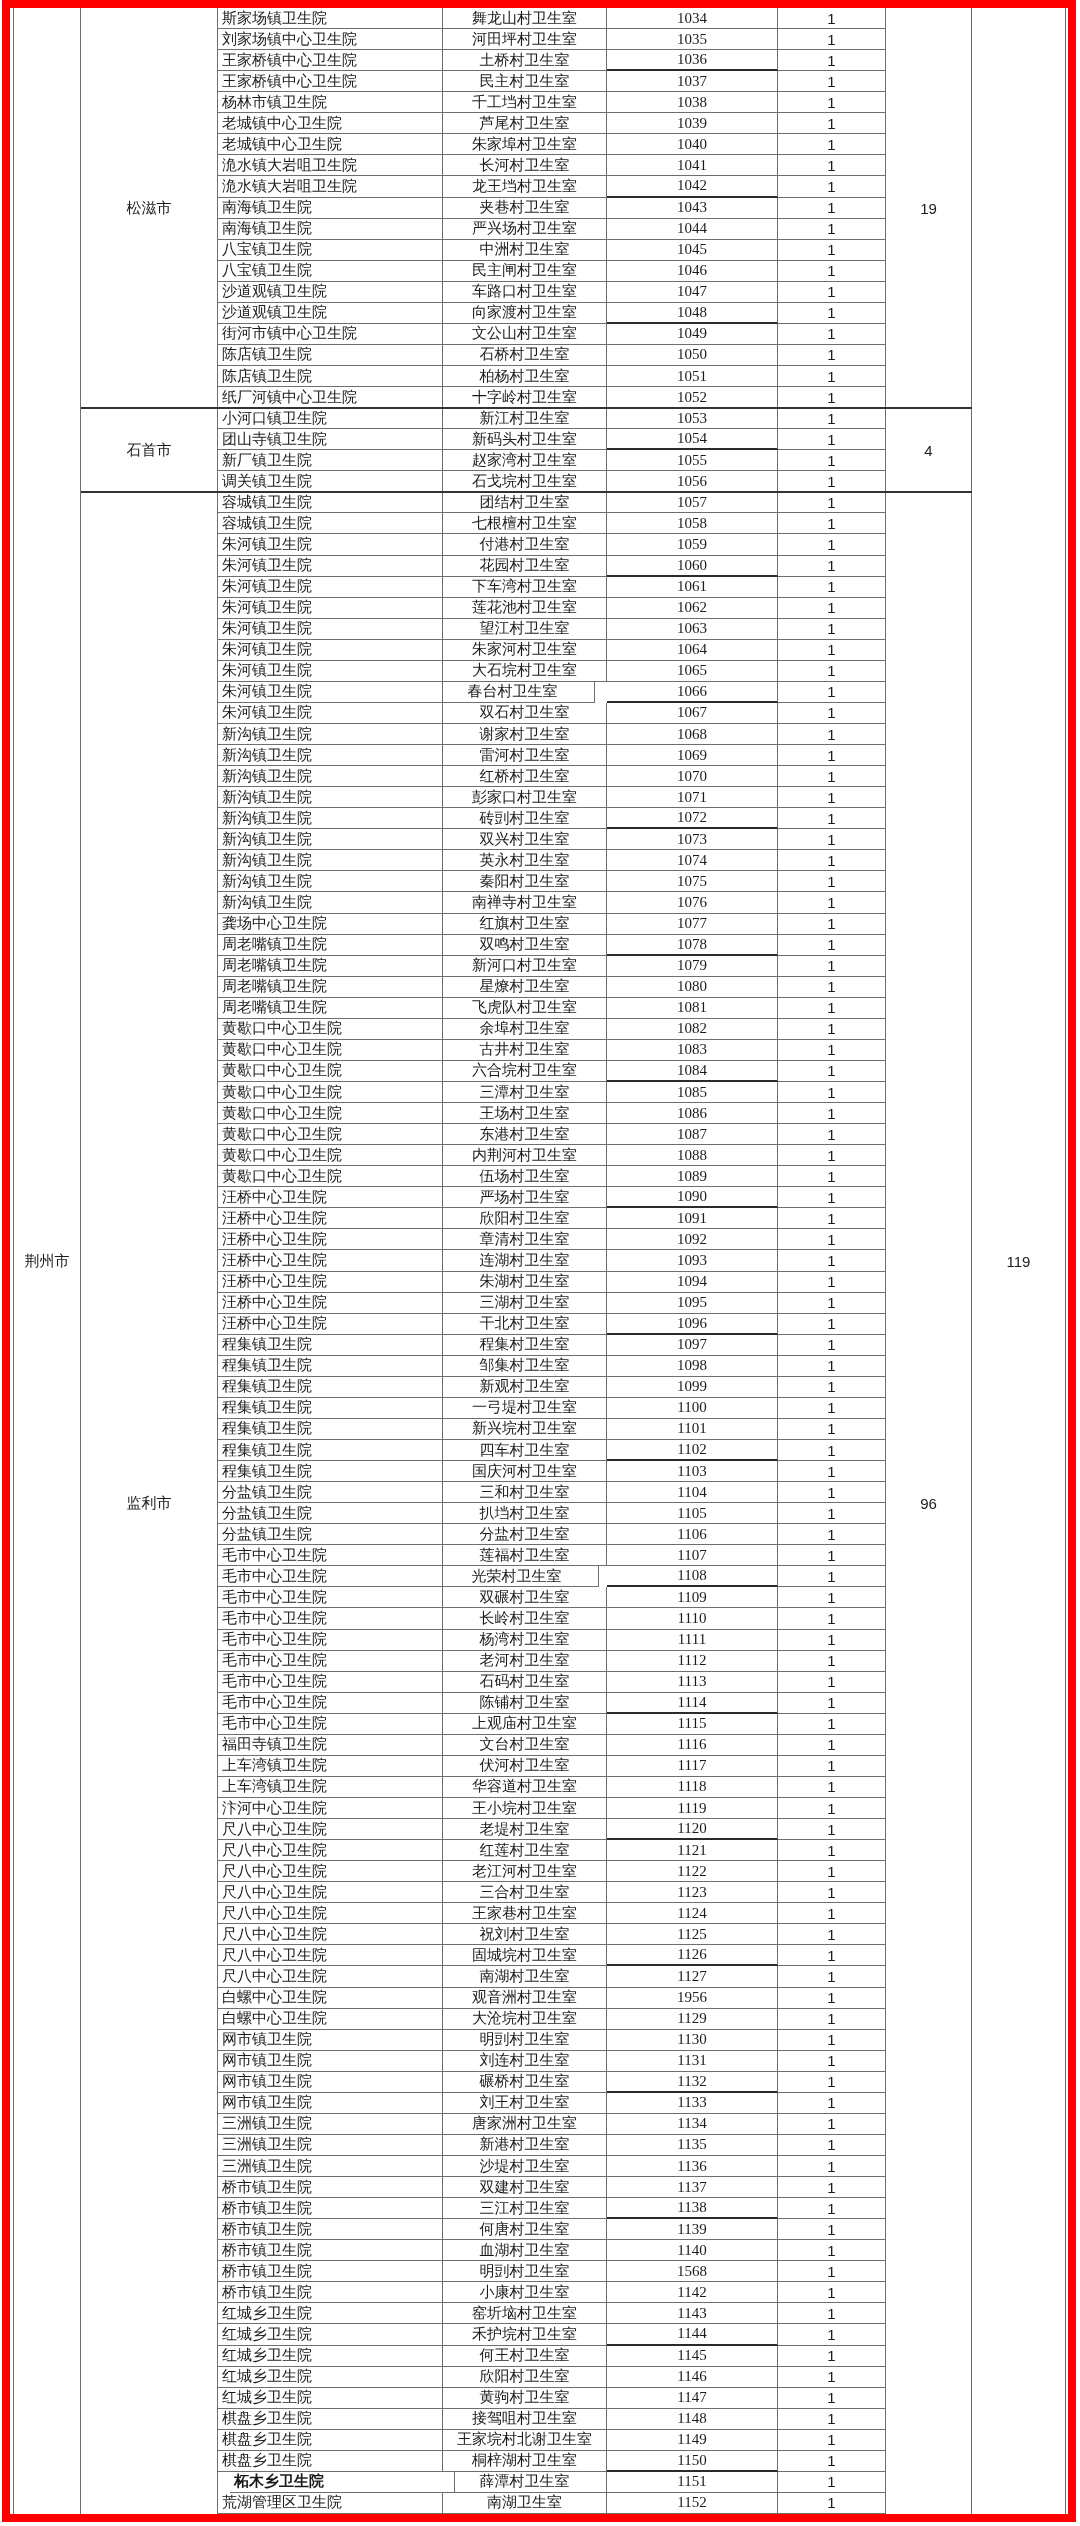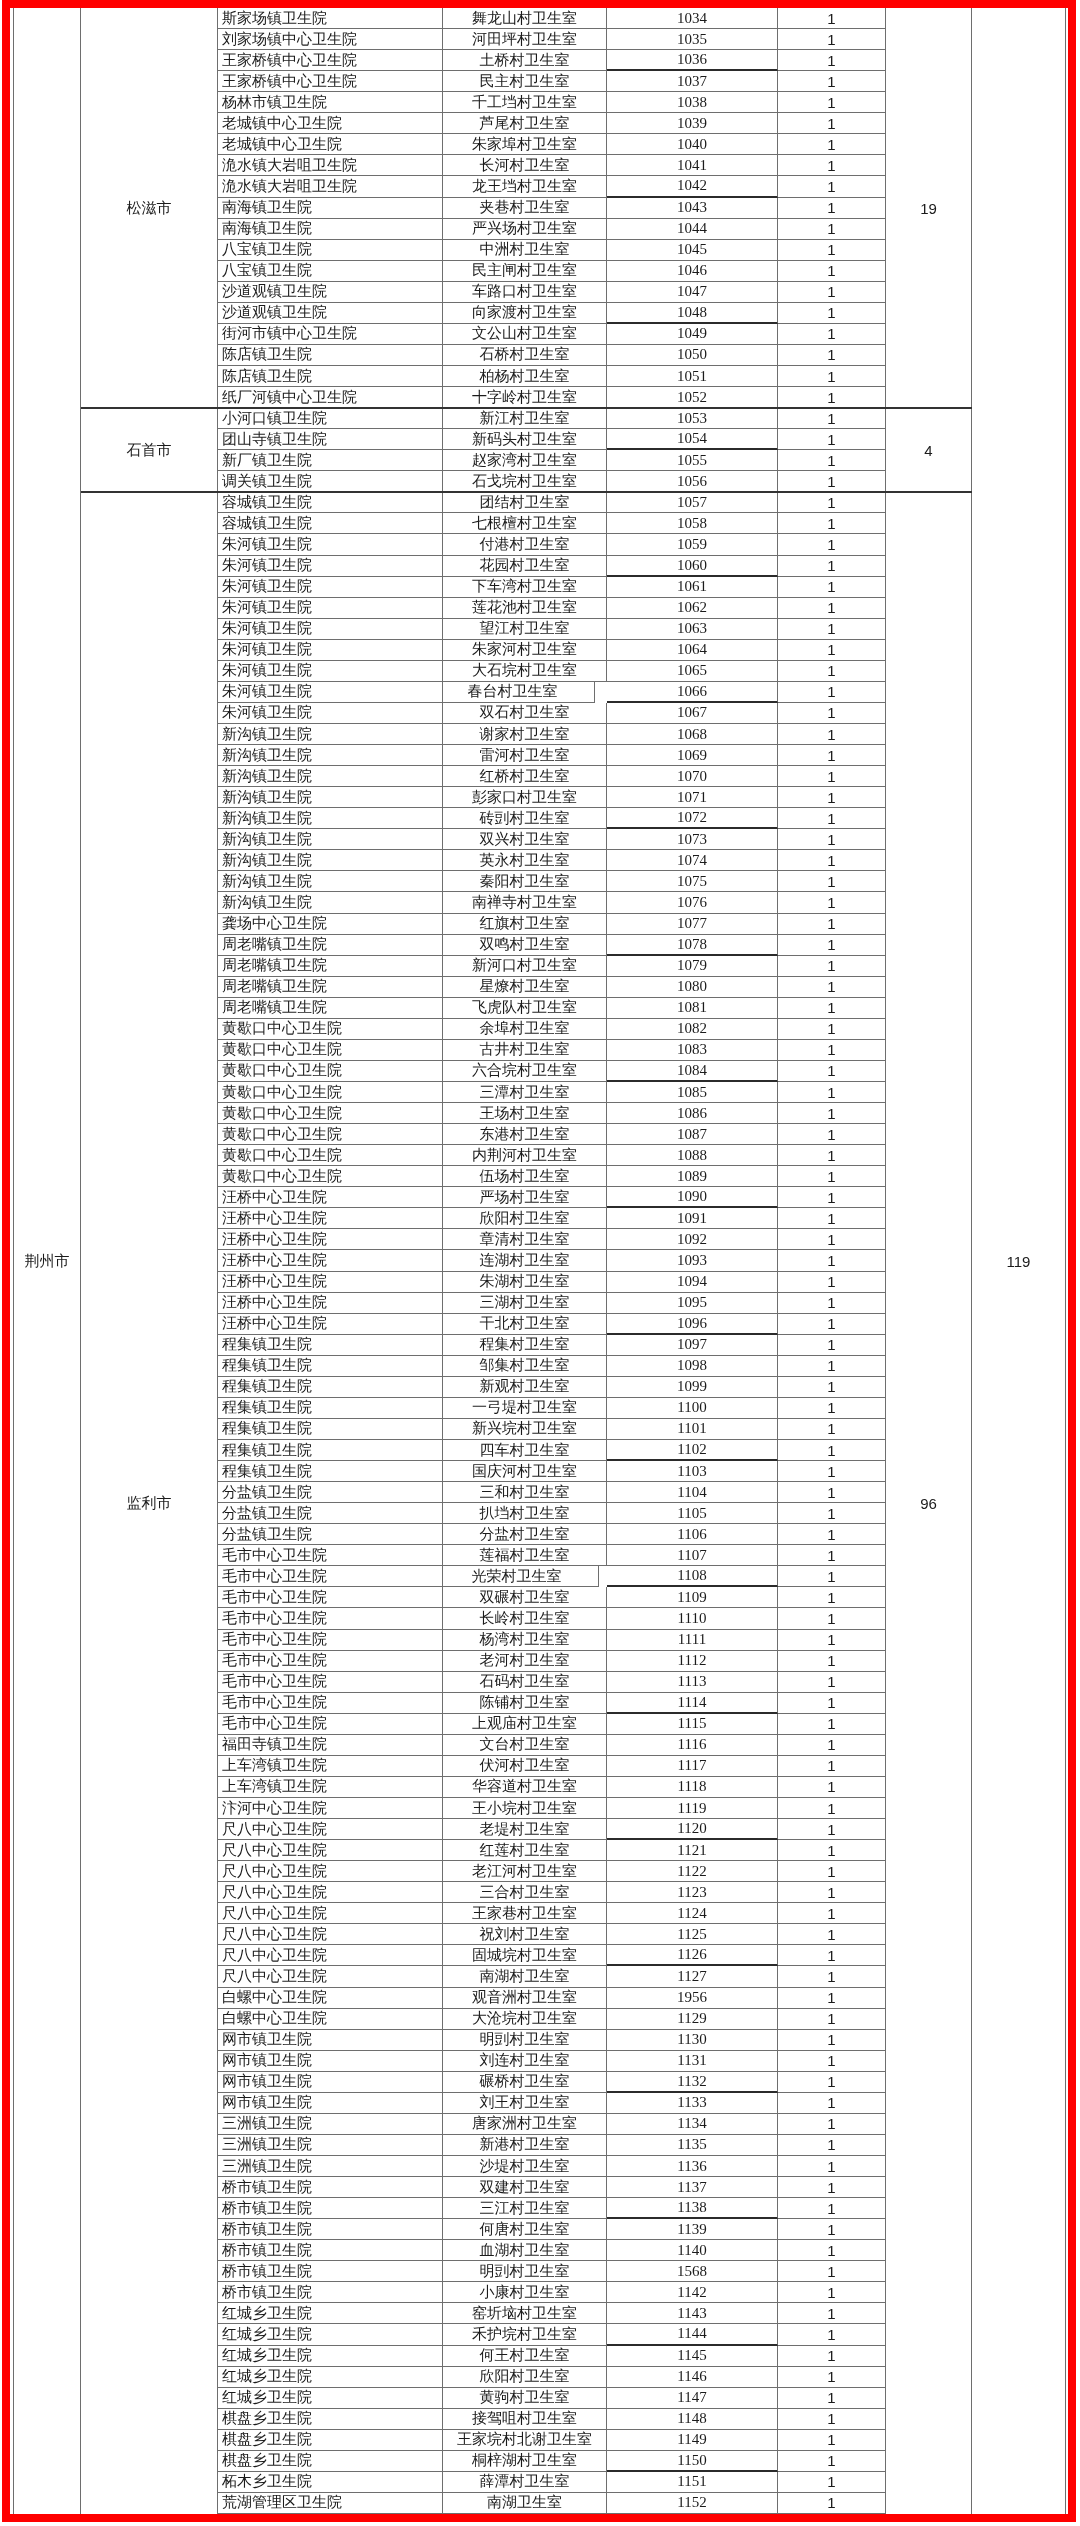--- a/index.html
+++ b/index.html
@@ -499,21 +499,21 @@
       <div class="cell serif" style="left: 607px; top: 2408.71px; width: 171px; height: 21.06px;">1148</div>
       <div class="cell" style="left: 778px; top: 2408.71px; width: 108px; height: 21.06px;">1</div>
       <div class="cell h-left" style="left: 218px; top: 2429.76px; width: 225px; height: 21.06px;">棋盘乡卫生院</div>
       <div class="cell" style="left: 443px; top: 2429.76px; width: 164px; height: 21.06px;">王家垸村北谢卫生室</div>
       <div class="cell serif" style="left: 607px; top: 2429.76px; width: 171px; height: 21.06px;">1149</div>
       <div class="cell" style="left: 778px; top: 2429.76px; width: 108px; height: 21.06px;">1</div>
       <div class="cell h-left" style="left: 218px; top: 2450.82px; width: 225px; height: 21.06px;">棋盘乡卫生院</div>
       <div class="cell" style="left: 443px; top: 2450.82px; width: 164px; height: 21.06px;">桐梓湖村卫生室</div>
       <div class="cell serif id-break" style="left: 607px; top: 2450.82px; width: 171px; height: 21.06px;">1150</div>
       <div class="cell" style="left: 778px; top: 2450.82px; width: 108px; height: 21.06px;">1</div>
-      <div class="cell h-left" style="left: 218px; top: 2471.88px; width: 225px; height: 21.06px;">柘木乡卫生院</div>
+      <div class="cell h-left" style="left: 230px; top: 2471.88px; width: 225px; height: 21.06px; font-weight: bold;">柘木乡卫生院</div>
       <div class="cell" style="left: 443px; top: 2471.88px; width: 164px; height: 21.06px;">薛潭村卫生室</div>
       <div class="cell serif" style="left: 607px; top: 2471.88px; width: 171px; height: 21.06px;">1151</div>
       <div class="cell" style="left: 778px; top: 2471.88px; width: 108px; height: 21.06px;">1</div>
       <div class="cell h-left" style="left: 218px; top: 2492.94px; width: 225px; height: 21.06px;">荒湖管理区卫生院</div>
       <div class="cell" style="left: 443px; top: 2492.94px; width: 164px; height: 21.06px;">南湖卫生室</div>
       <div class="cell serif" style="left: 607px; top: 2492.94px; width: 171px; height: 21.06px;">1152</div>
       <div class="cell" style="left: 778px; top: 2492.94px; width: 108px; height: 21.06px;">1</div>
     </div>
   <div id="red-frame"></div>
 </div>

